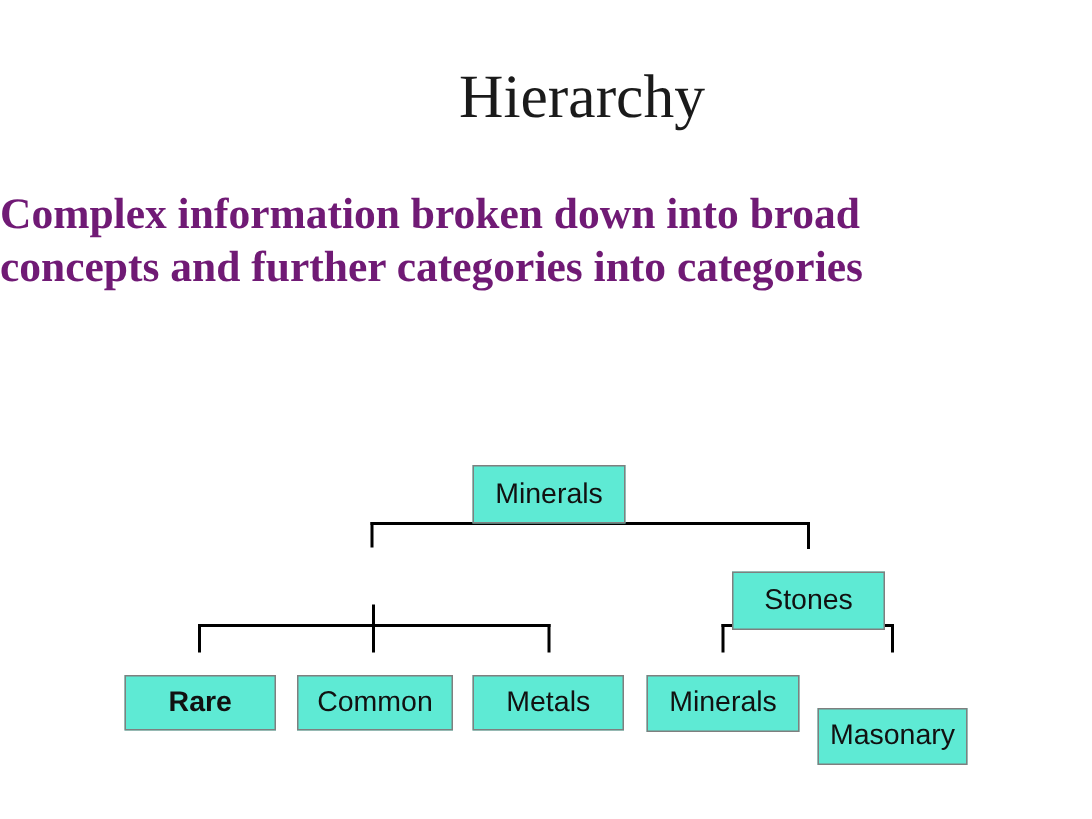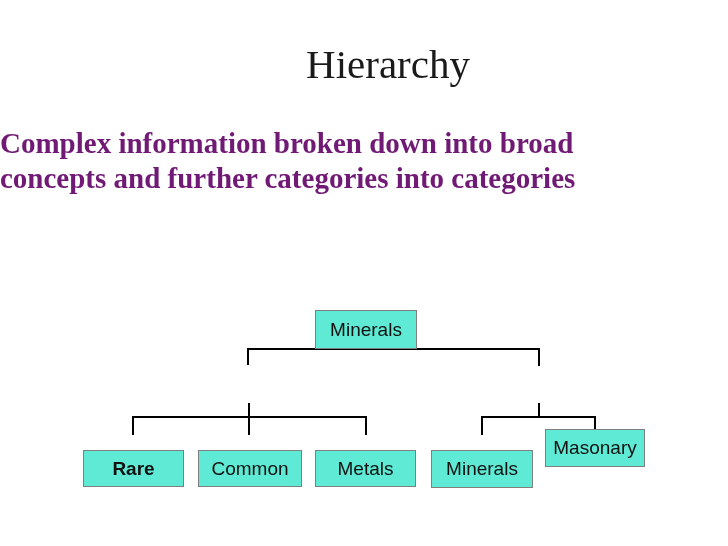--- a/index.html
+++ b/index.html
@@ -69,21 +69,21 @@
     z-index: 1;
   }
   
   .n-minerals { left: 315px; top: 294px; width: 102px; height: 39px; }
   .n-metals   { left: 199px; top: 364px; width: 100px; height: 40px; }
   .n-stones   { left: 488px; top: 365px; width: 102px; height: 39px; }
   .n-rare     { left:  83px; top: 434px; width: 101px; height: 37px; font-weight: bold; }
   .n-common   { left: 198px; top: 434px; width: 104px; height: 37px; }
   .n-alloys   { left: 315px; top: 434px; width: 101px; height: 37px; }
   .n-precious { left: 431px; top: 434px; width: 102px; height: 38px; }
-  .n-masonary { left: 545px; top: 413px; width: 100px; height: 38px; }
+  .n-masonary { left: 545px; top: 456px; width: 100px; height: 38px; }
   
   .c-minerals-drop { left: 365px; top: 332px; width: 2px;   height: 18px; }
   .c-rail1         { left: 247px; top: 348px; width: 293px; height: 2px;  }
   .c-metals-drop   { left: 247px; top: 348px; width: 2px;   height: 17px; }
   .c-stones-drop   { left: 538px; top: 348px; width: 2px;   height: 18px; }
   .c-metals-stem   { left: 248px; top: 403px; width: 2px;   height: 32px; }
   .c-rail2         { left: 132px; top: 416px; width: 235px; height: 2px;  }
   .c-rare-drop     { left: 132px; top: 416px; width: 2px;   height: 19px; }
   .c-alloys-drop   { left: 365px; top: 416px; width: 2px;   height: 19px; }
   .c-stones-stem   { left: 538px; top: 403px; width: 2px;   height: 14px; }
@@ -114,20 +114,21 @@
     <div class="conn c-rare-drop"></div>
     <div class="conn c-alloys-drop"></div>
     <div class="conn c-stones-stem"></div>
     <div class="conn c-rail3"></div>
     <div class="conn c-precious-drop"></div>
     <div class="conn c-masonary-drop"></div>
 
     <div class="node n-minerals">Minerals</div>
 
 
+    <div class="node n-stones">Stones</div>
 
     <div class="node n-rare">Rare</div>
 
     <div class="node n-common">Common</div>
 
     <div class="node n-alloys">Metals</div>
 
     <div class="node n-precious">Minerals</div>
 
     <div class="node n-masonary">Masonary</div>

